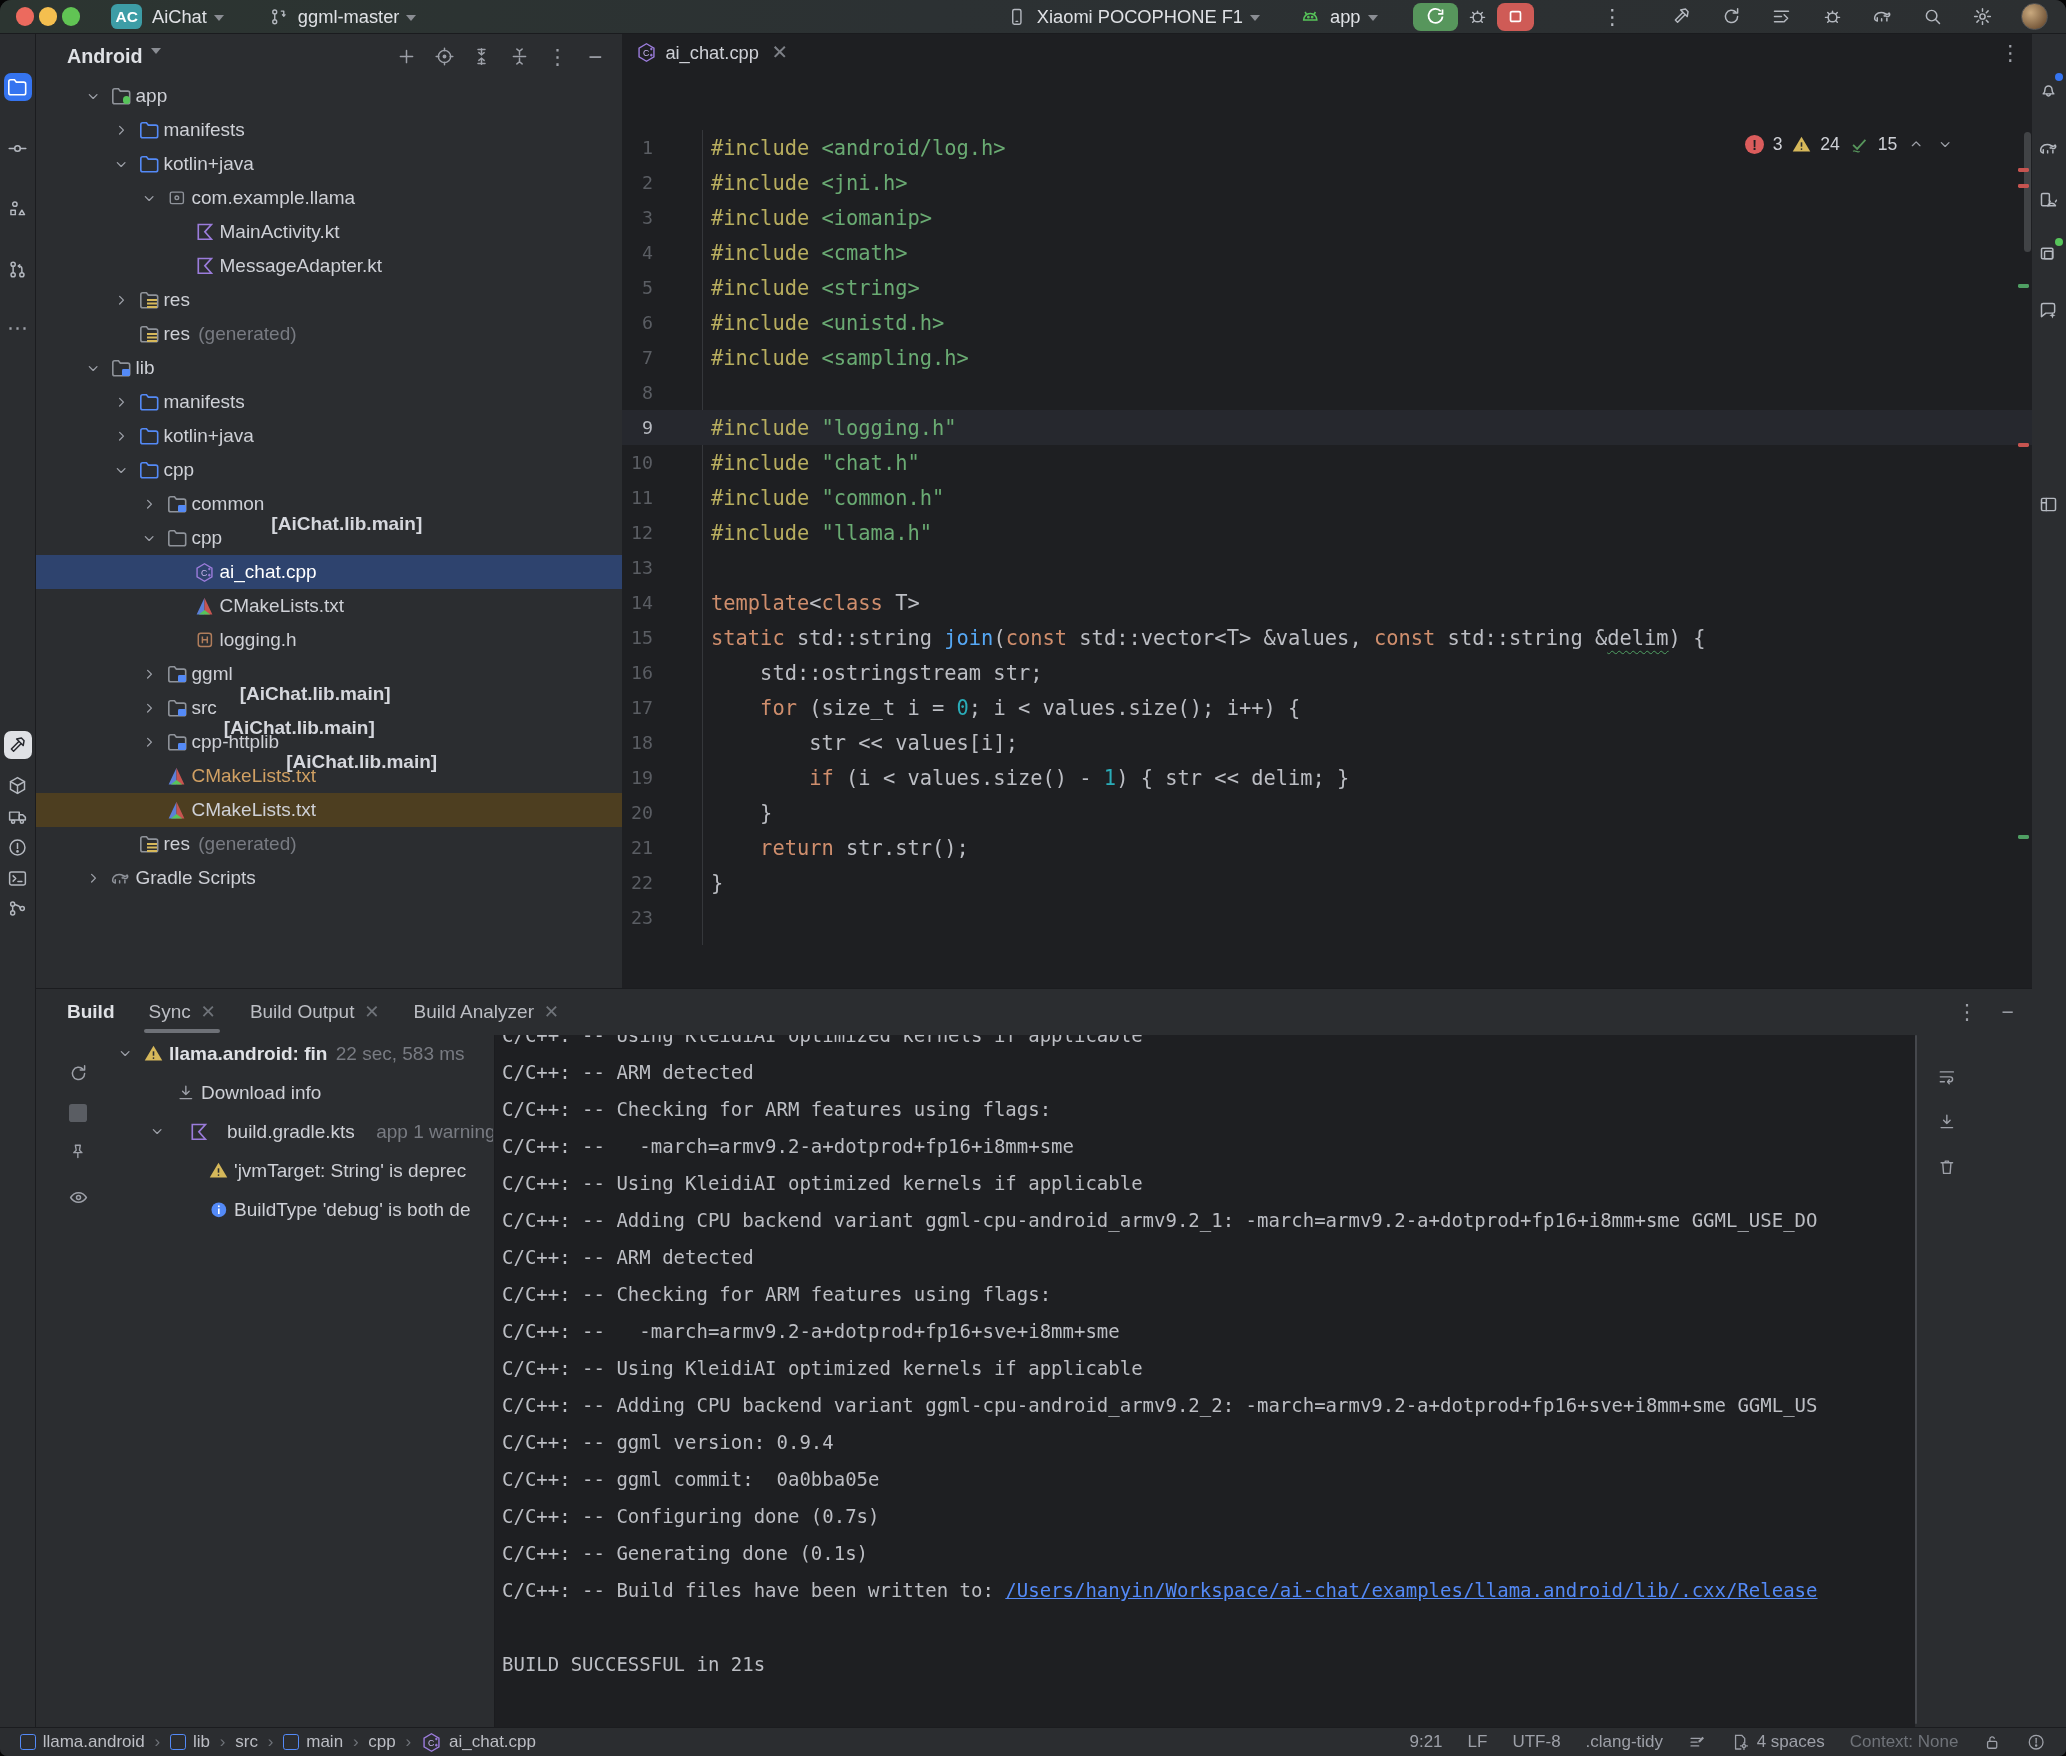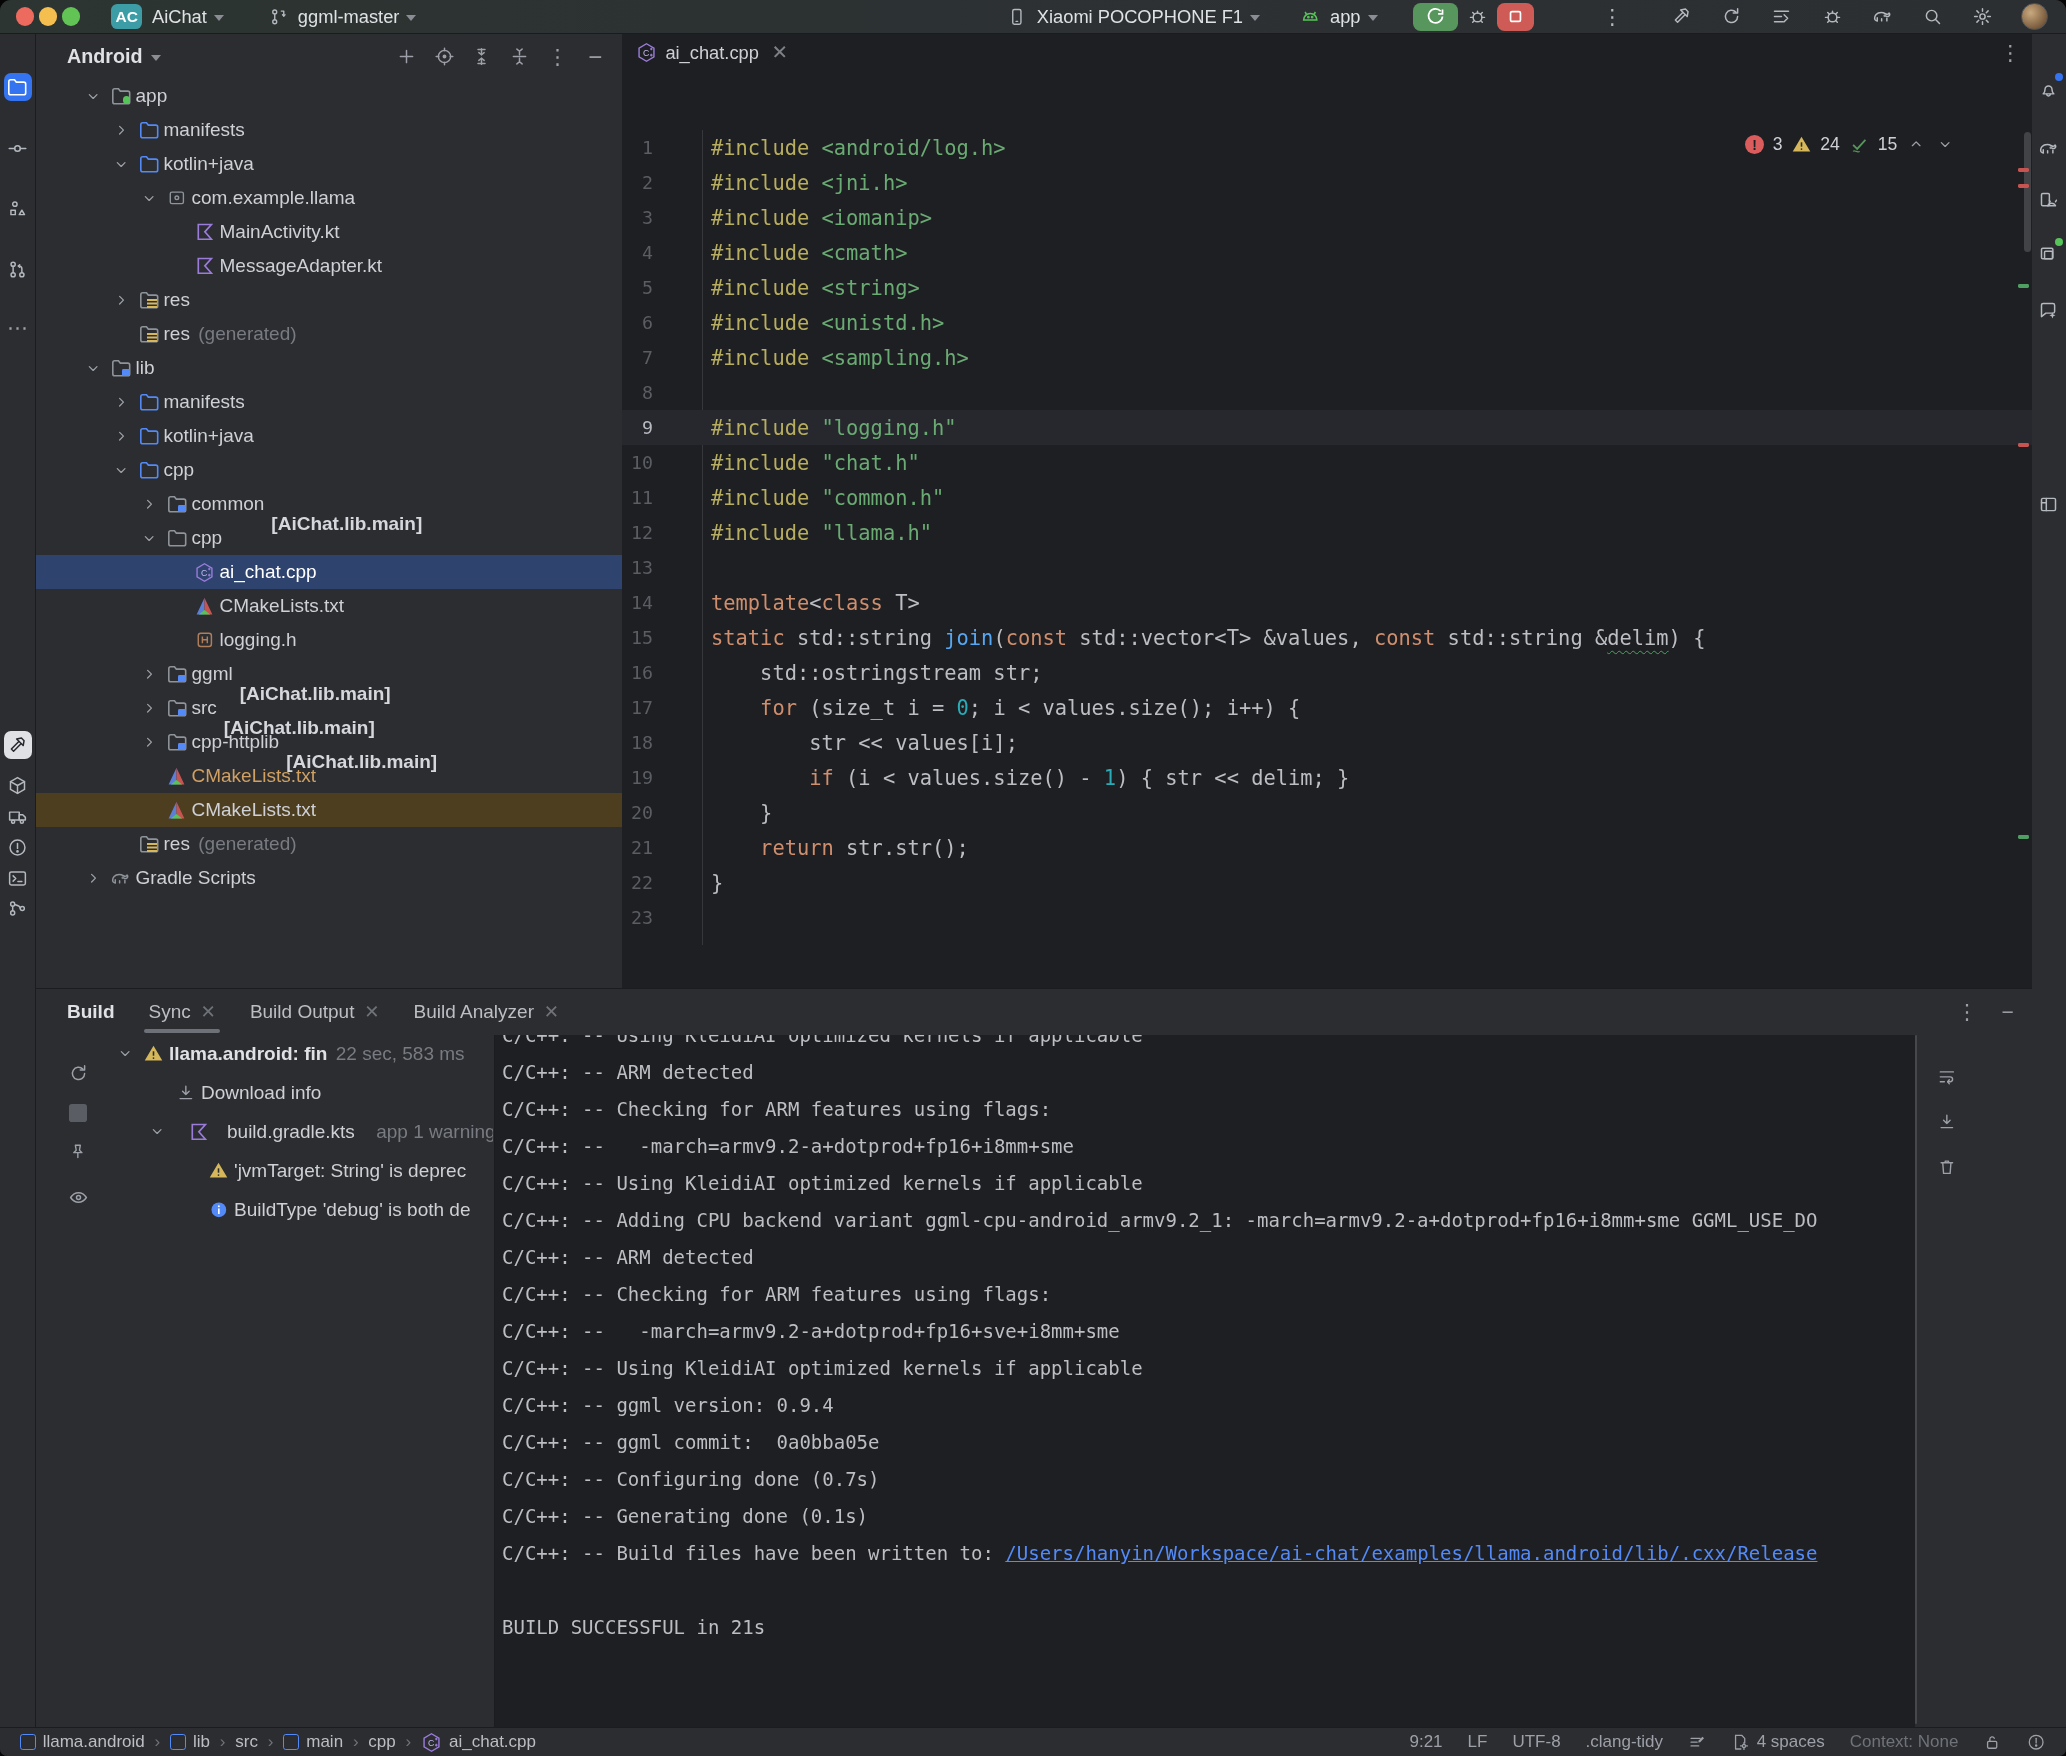--- a/index.html
+++ b/index.html
@@ -322,21 +322,21 @@
     <span class="sicon" style="top:456px" id="ic-layout">
         <svg width="21" height="21" viewBox="0 0 24 24" fill="none" stroke="currentColor" stroke-width="1.7" stroke-linecap="round" stroke-linejoin="round">
           <rect x="4" y="5" width="16" height="14" rx="1.5"></rect>
           <path d="M9.5 5v14M4 10h5.5"></path>
         </svg>
       </span>
   </div>
 
   <div class="project">
     <div class="phead">
-      <span style="display:flex;align-items:center;gap:8.4px">
+      <span style="display:flex;align-items:flex-start;gap:8.4px">
         <span>Android</span>
           <span class="chev"></span>
       </span>
       <span class="tools">
         <span id="ic-plus">
             <svg width="21" height="21" viewBox="0 0 24 24" fill="none" stroke="currentColor" stroke-width="1.7" stroke-linecap="round" stroke-linejoin="round">
               <path d="M12 5v14M5 12h14"></path>
             </svg>
           </span>
         <span id="ic-target">
@@ -861,20 +861,21 @@
         <div class="cline" style="margin-top: -18.3px;">C/C++: -- Using KleidiAI optimized kernels if applicable</div>
         <div class="cline">C/C++: -- ARM detected</div>
         <div class="cline">C/C++: -- Checking for ARM features using flags:</div>
         <div class="cline">C/C++: --   -march=armv9.2-a+dotprod+fp16+i8mm+sme</div>
         <div class="cline">C/C++: -- Using KleidiAI optimized kernels if applicable</div>
         <div class="cline">C/C++: -- Adding CPU backend variant ggml-cpu-android_armv9.2_1: -march=armv9.2-a+dotprod+fp16+i8mm+sme GGML_USE_DO</div>
         <div class="cline">C/C++: -- ARM detected</div>
         <div class="cline">C/C++: -- Checking for ARM features using flags:</div>
         <div class="cline">C/C++: --   -march=armv9.2-a+dotprod+fp16+sve+i8mm+sme</div>
         <div class="cline">C/C++: -- Using KleidiAI optimized kernels if applicable</div>
+        <div class="cline">C/C++: -- Adding CPU backend variant ggml-cpu-android_armv9.2_2: -march=armv9.2-a+dotprod+fp16+sve+i8mm+sme GGML_US</div>
         <div class="cline">C/C++: -- ggml version: 0.9.4</div>
         <div class="cline">C/C++: -- ggml commit:  0a0bba05e</div>
         <div class="cline">C/C++: -- Configuring done (0.7s)</div>
         <div class="cline">C/C++: -- Generating done (0.1s)</div>
         <div class="cline"><span>C/C++: -- Build files have been written to: </span><a>/Users/hanyin/Workspace/ai-chat/examples/llama.android/lib/.cxx/Release</a></div>
         <div class="cline"></div>
         <div class="cline">BUILD SUCCESSFUL in 21s</div>
       </div>
     <div class="conscroll"></div>
     <div class="conicons">

